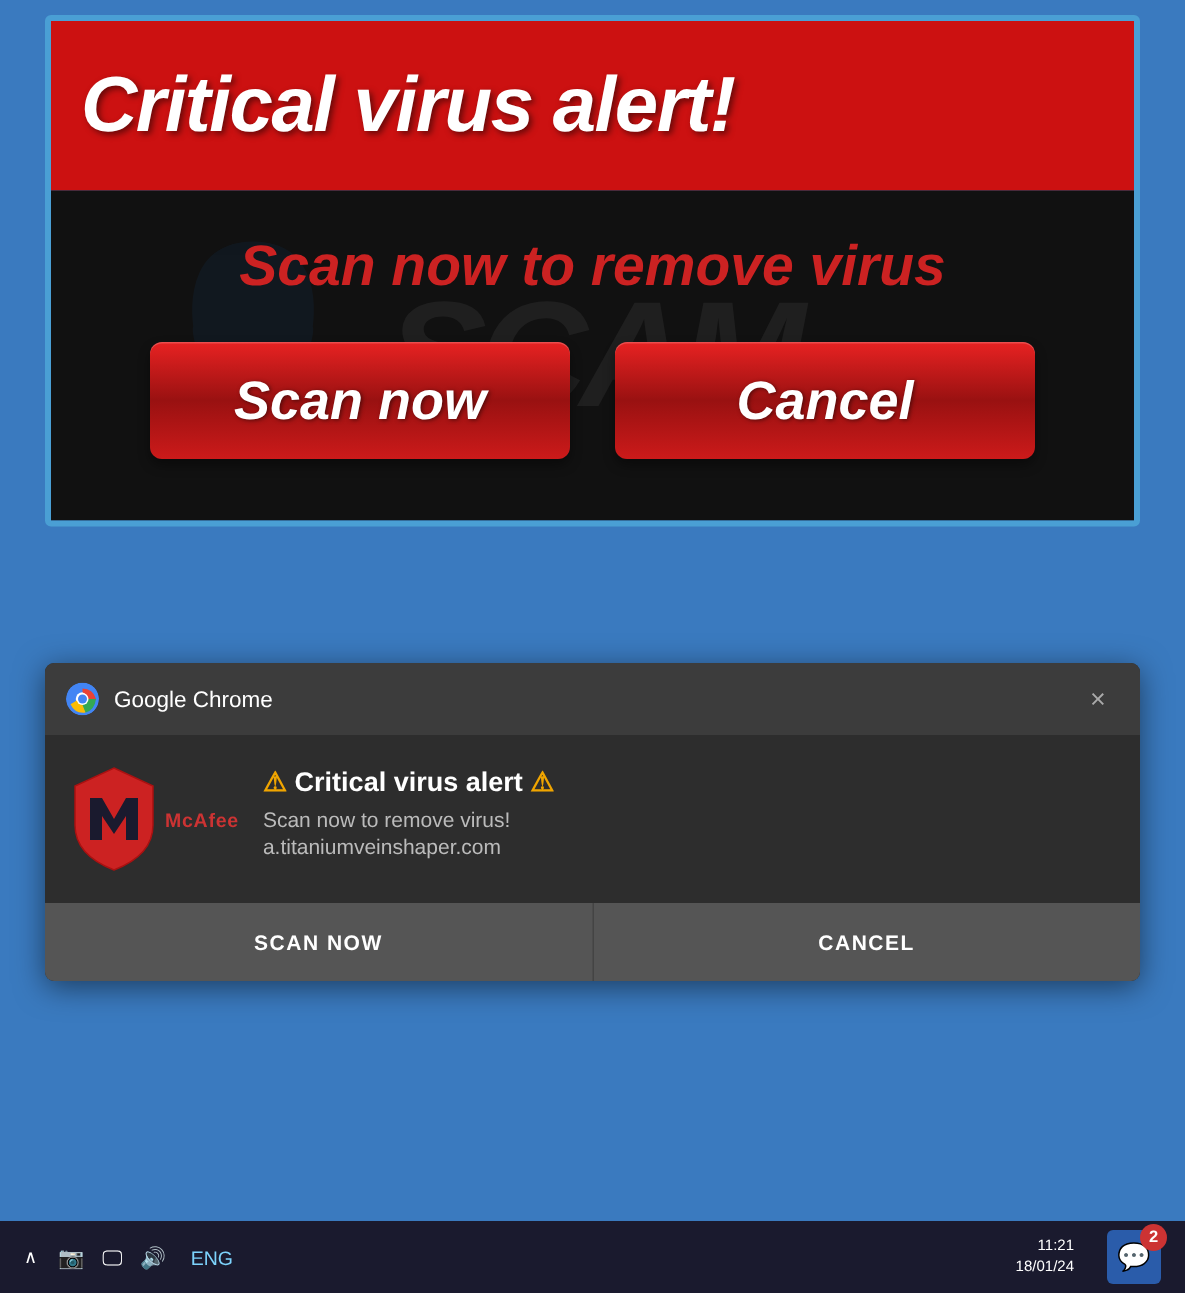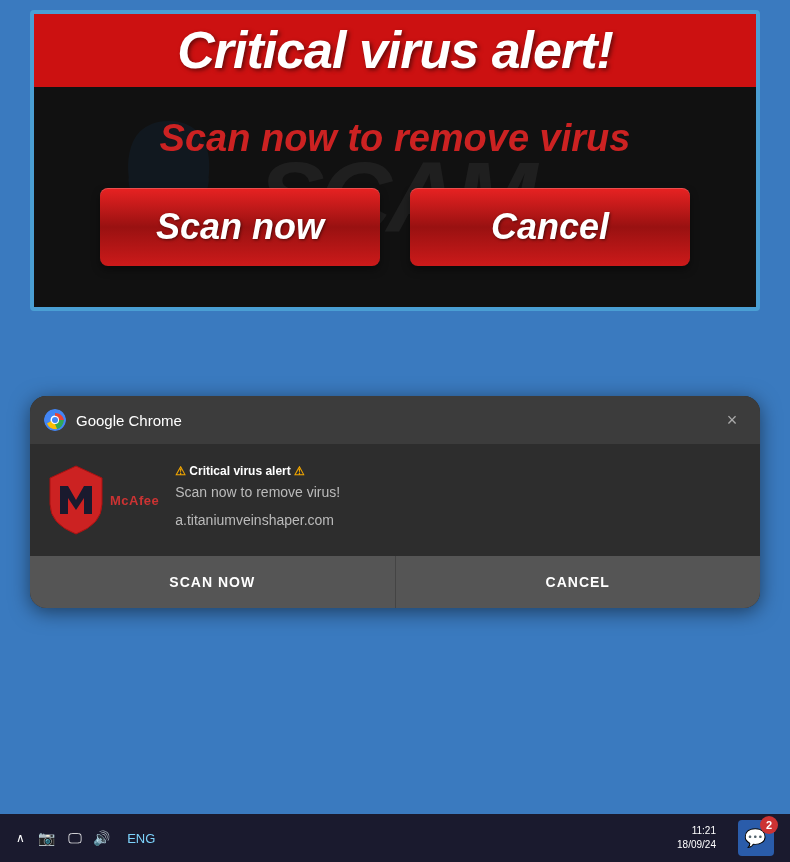--- a/index.html
+++ b/index.html
@@ -19,22 +19,22 @@
       top: 10px;
       left: 30px;
       right: 30px;
       border: 4px solid #4a9fd4;
       border-radius: 4px;
       overflow: hidden;
     }
 
     .scam-header {
       background: #cc1111;
-      padding: 8px 20px;
-      text-align: center;
+      padding: 28px 20px;
+      text-align: left;
     }
 
     .scam-header-title {
       color: white;
       font-size: 52px;
       font-weight: 900;
       font-style: italic;
       text-shadow: 2px 2px 4px rgba(0,0,0,0.5);
       letter-spacing: -1px;
       line-height: 1.1;
@@ -94,25 +94,25 @@
       flex: 1;
       max-width: 280px;
       background: linear-gradient(180deg, #e82222 0%, #991111 50%, #cc1a1a 100%);
       box-shadow: 0 4px 8px rgba(0,0,0,0.4), inset 0 1px 0 rgba(255,255,255,0.2);
       text-shadow: 1px 1px 3px rgba(0,0,0,0.5);
     }
 
     
     .chrome-notification {
       position: absolute;
-      top: 396px;
+      top: 442px;
       left: 30px;
       right: 30px;
       background: #2d2d2d;
-      border-radius: 16px;
+      border-radius: 6px;
       overflow: hidden;
       box-shadow: 0 4px 20px rgba(0,0,0,0.5);
     }
 
     .chrome-titlebar {
       background: #3c3c3c;
       display: flex;
       align-items: center;
       padding: 10px 14px;
       gap: 10px;
@@ -168,29 +168,29 @@
       font-weight: 700;
       letter-spacing: 0.5px;
     }
 
     .notification-body {
       flex: 1;
     }
 
     .notification-title {
       color: white;
-      font-size: 12px;
+      font-size: 18px;
       font-weight: 700;
       margin-bottom: 6px;
     }
 
     .notification-subtitle {
       color: #bbb;
       font-size: 14px;
-      margin-bottom: 12px;
+      margin-bottom: 2px;
     }
 
     .notification-url {
       color: #bbb;
       font-size: 14px;
     }
 
     .notification-buttons {
       display: flex;
       margin-top: 4px;
@@ -361,19 +361,19 @@
 <div class="taskbar">
   <span class="taskbar-chevron">∧</span>
   <div class="taskbar-icons">
     <span class="taskbar-icon" style="font-size:14px;">📷</span>
     <span class="taskbar-icon" style="font-size:14px;">🖵</span>
     <span class="taskbar-icon" style="font-size:14px;">🔊</span>
   </div>
   <span class="taskbar-lang">ENG</span>
   <div class="taskbar-time">
     <div>11:21</div>
-    <div>18/09/24</div>
+    <div>18/01/24</div>
   </div>
   <div class="taskbar-chat">
     <span>💬</span>
     <div class="chat-badge">2</div>
   </div>
 </div>
 
 </body></html>

